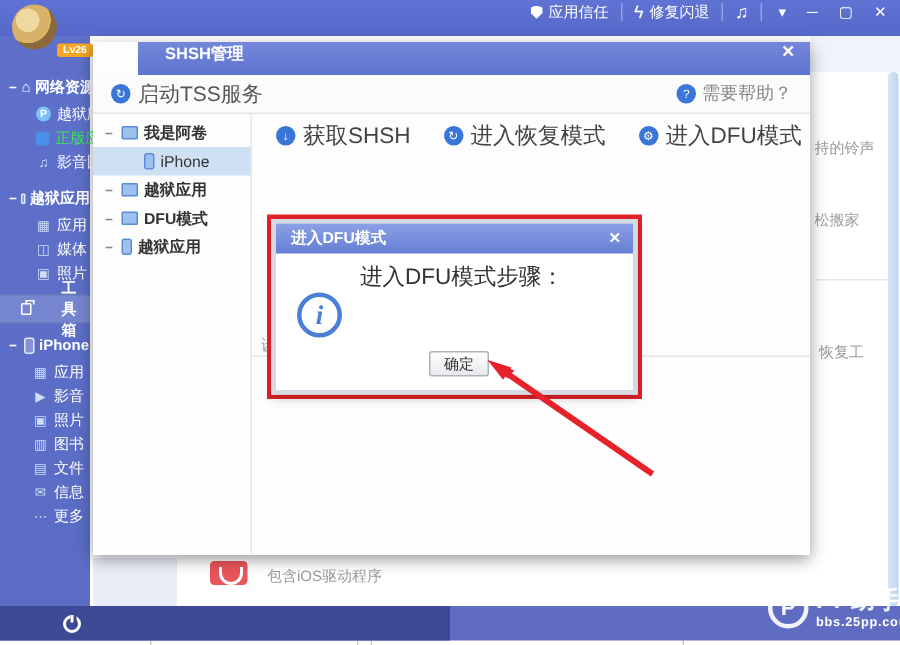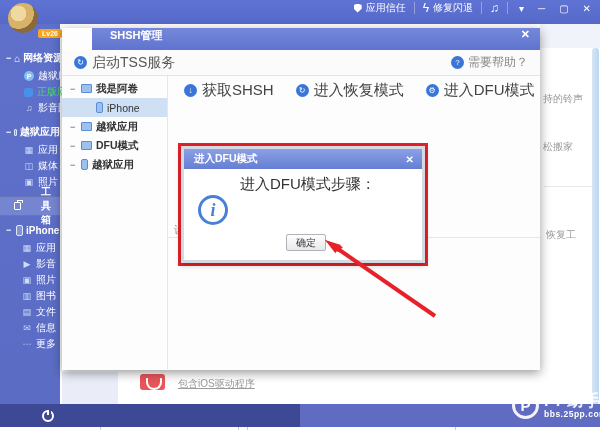--- a/index.html
+++ b/index.html
@@ -44,21 +44,21 @@
   
   .content-bg { left:60px; top:24px; width:540px; height:380px; background:#fff; }
   .bg-topstrip { left:540px; top:24px; width:60px; height:24px; background:#f0f4fa; }
   .frag { color:#9a9a9a; font-size:10px; white-space:nowrap; }
   .frag-line { height:1px; background:#e8e8e8; }
   .scrollbar { left:592px; top:48px; width:7px; height:356px; background:linear-gradient(90deg,#d7e6f6,#bcd6ef); border-radius:3px; }
   .lavender-panel { left:62px; top:372px; width:56px; height:32px; background:#eaedf8; }
   .driver-icon { left:140px; top:374px; width:25px; height:16px; background:#e8555a; border-radius:3px; position:absolute; }
   .driver-icon::after { content:""; position:absolute; left:6px; top:4px; width:12px; height:10px; border:2px solid #fff;
                         border-top:none; border-radius:0 0 10px 10px; }
-  .driver-note { left:178px; top:377px; color:#9a9a9a; font-size:10px;text-decoration:underline; }
+  .driver-note { left:178px; top:377px; color:#9a9a9a; font-size:10px; }
   .bottom-sliver { left:0; top:427px; width:600px; height:3px; background:#fff; }
   .sliver-line { position:absolute; top:0; width:1px; height:3px; background:#c9c9c9; }
 
   
   .bottombar { left:0; top:404px; width:600px; height:23px; background:#5f6cc2; z-index:2; }
   .bottombar-left { position:absolute; left:0; top:0; width:300px; height:23px; background:#3e4996; display:flex; align-items:center; gap:10px; padding-left:42px; cursor:pointer; }
   .power-ic { width:12px; height:12px; border:2px solid #fff; border-radius:50%; position:relative; }
   .power-ic::after { content:""; position:absolute; left:3px; top:-2px; width:2px; height:5px; background:#3e4996; border-left:2px solid #fff; }
   .dl-label { color:#fff; font-size:10px; }
 

